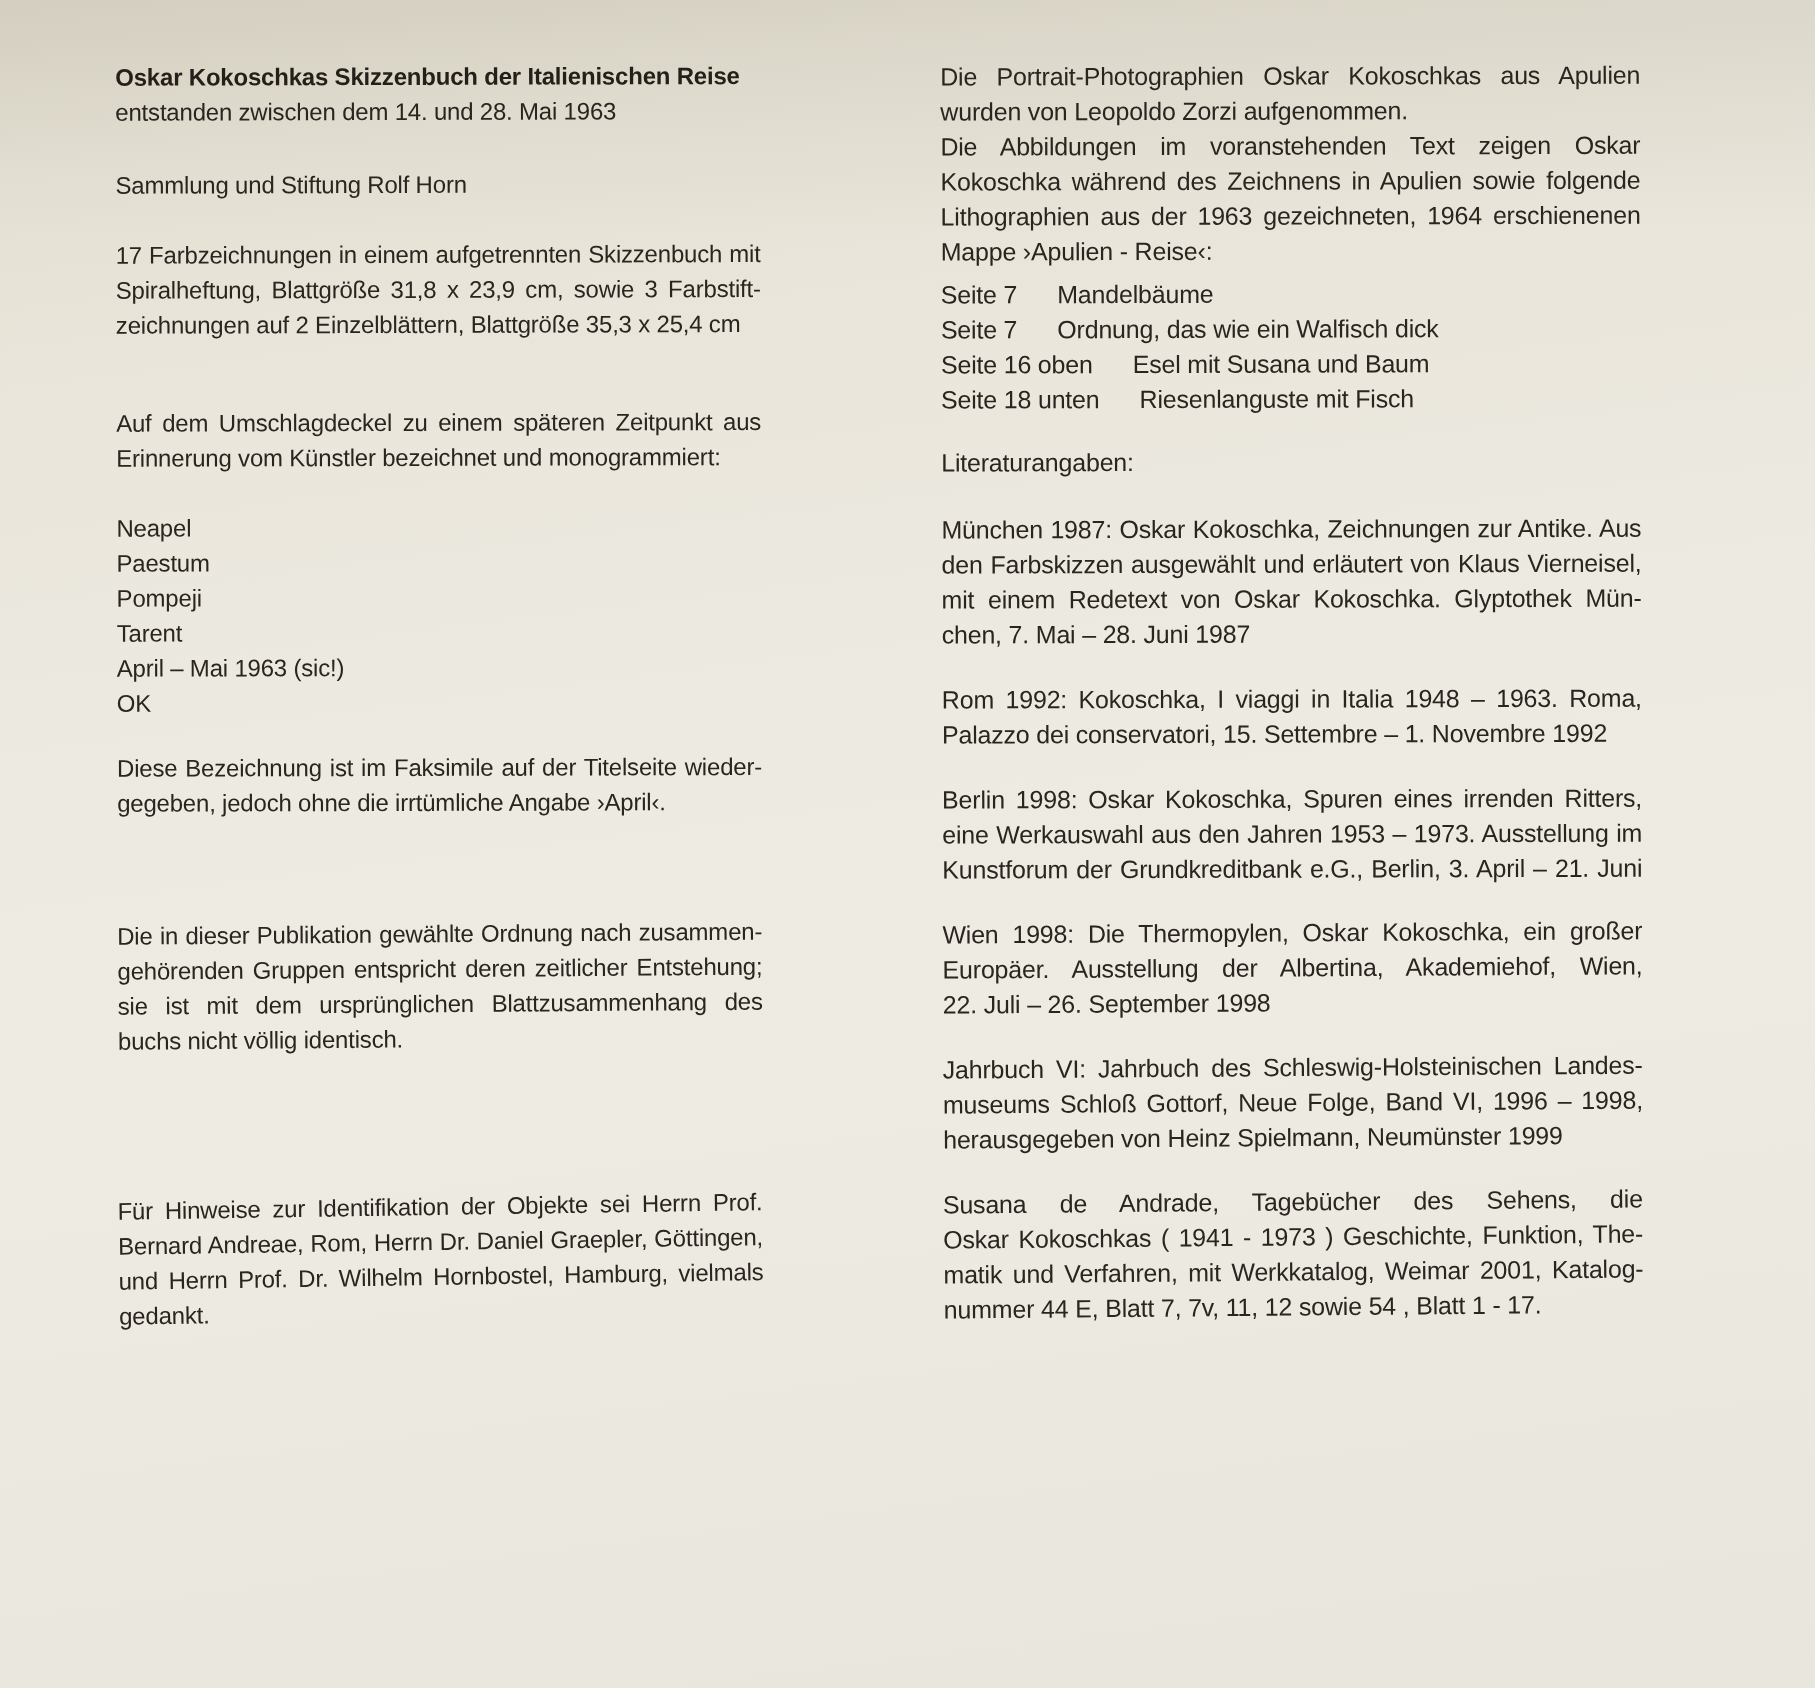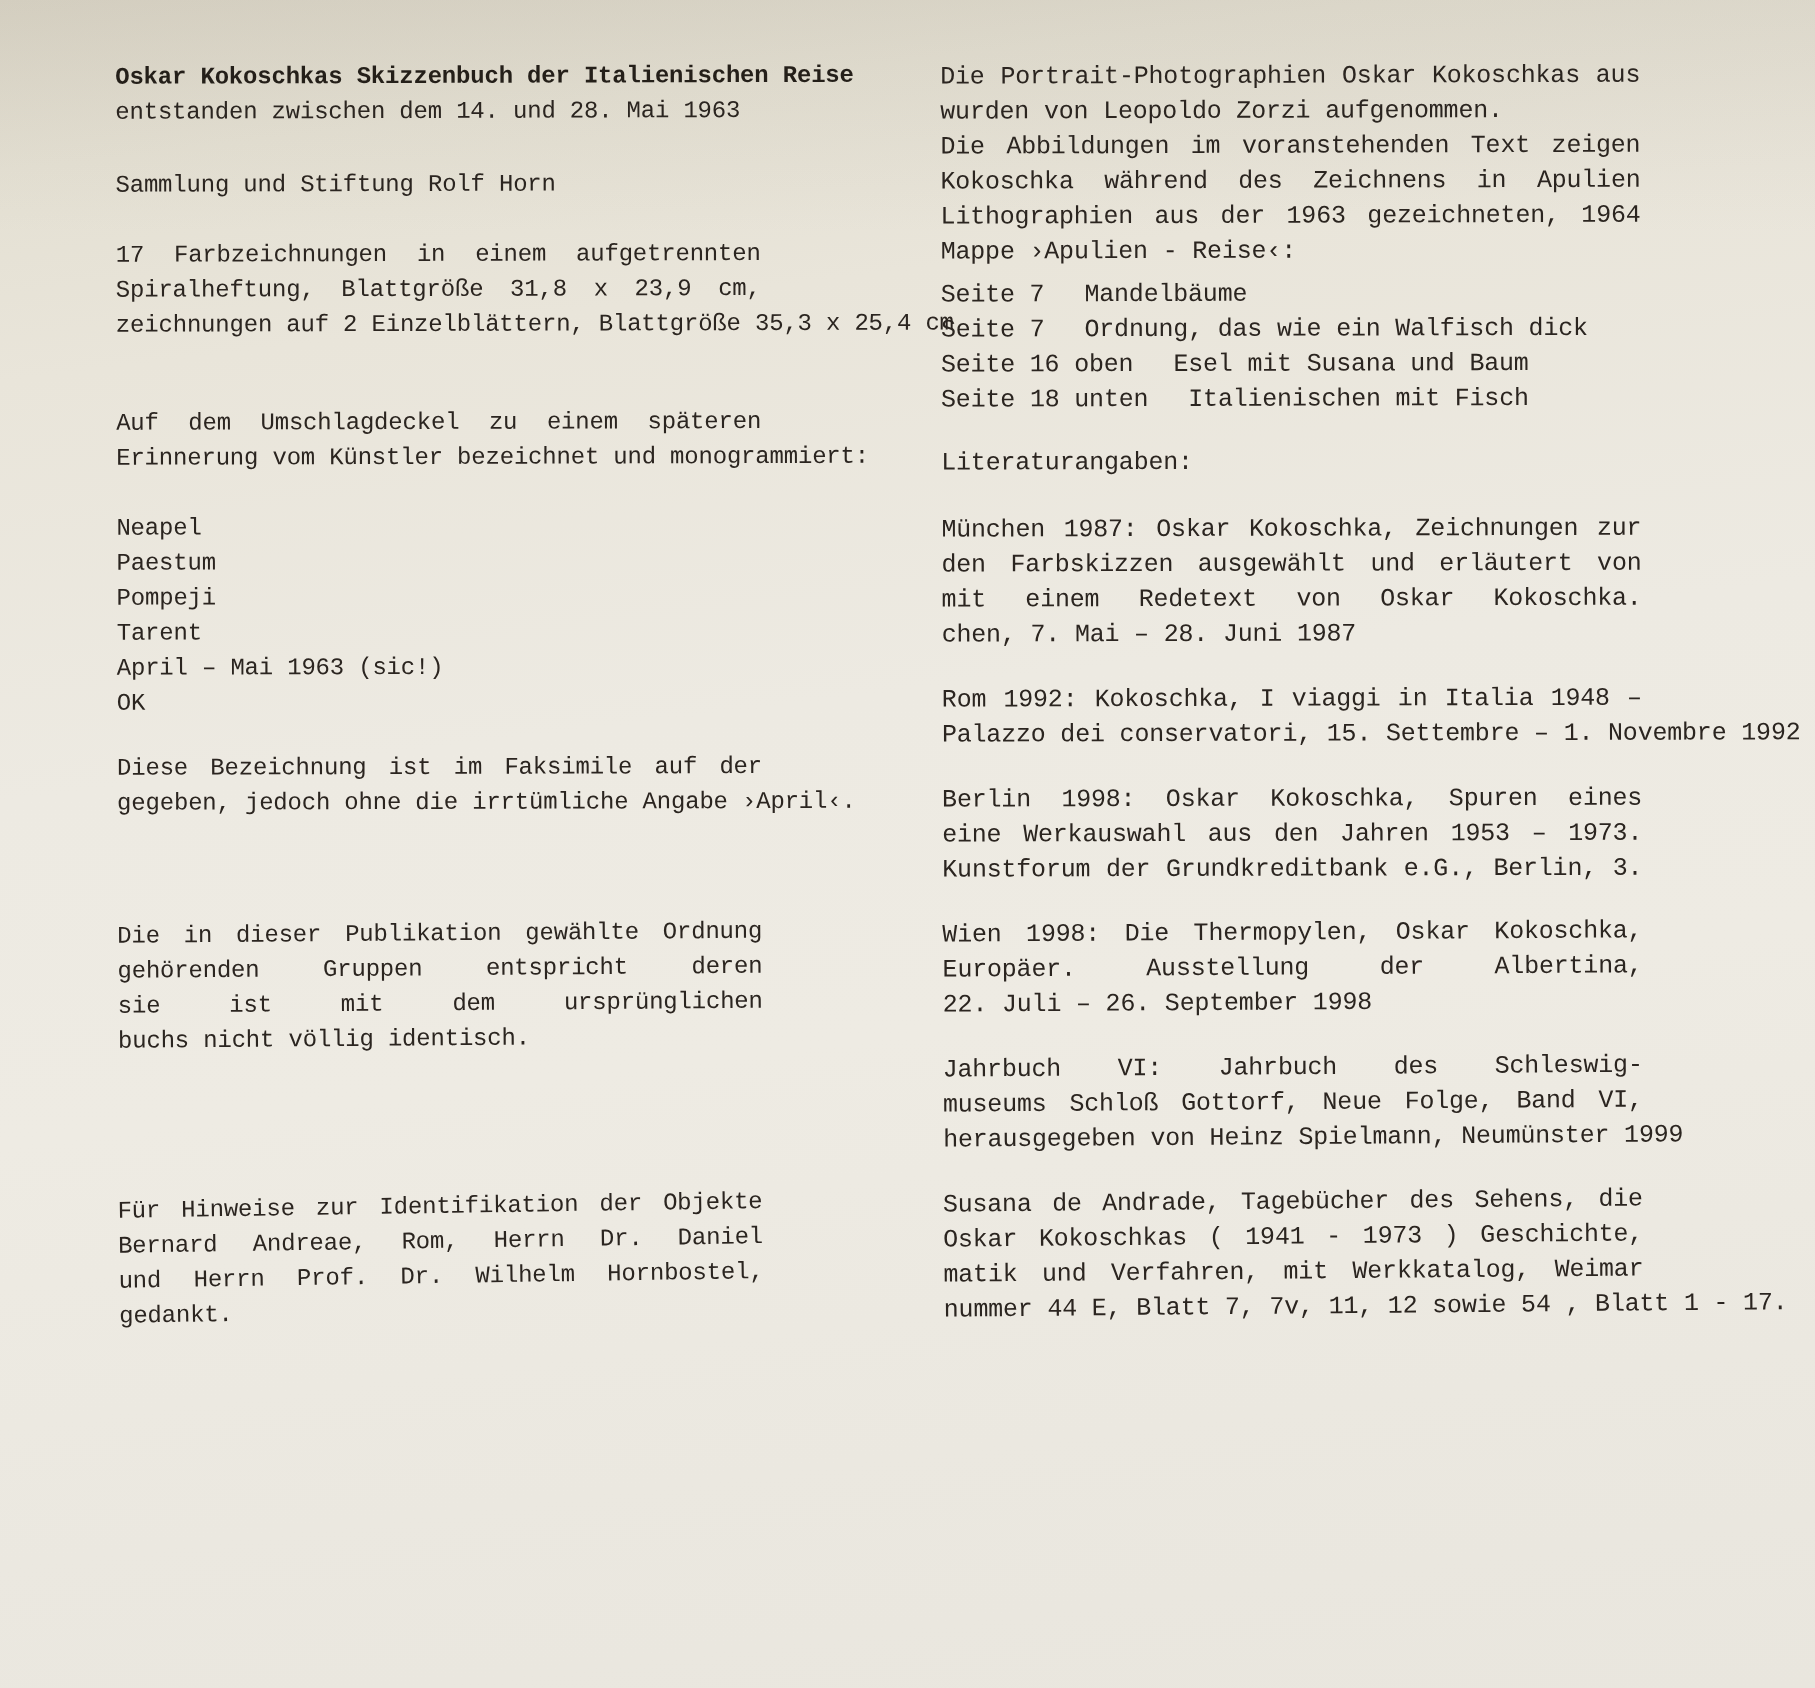--- a/index.html
+++ b/index.html
@@ -4,21 +4,21 @@
 <style>
   html,body { margin:0; padding:0; background:#d8d3c6; }
   .page {
     position:relative;
     width:1815px; height:1688px;
     overflow:hidden;
     background:
       linear-gradient(173deg,
         #dcd7c9 0%, #e4e0d3 9%, #e9e5da 20%,
         #edeae2 42%, #eeebe3 60%, #ebe8e0 82%, #e9e6de 100%);
-    font-family:Liberation Mono, monospace;
+    font-family:Liberation Sans, sans-serif;
     color:#2b2520;
   }
   .page::before{
     content:"";
     position:absolute; inset:0;
     background:linear-gradient(to bottom, rgba(110,100,80,0.08), rgba(110,100,80,0.0) 14%);
     pointer-events:none;
   }
   .page-inner { position:absolute; inset:0; transform:rotate(-0.15deg); transform-origin:0 0; }
   .col { position:absolute; top:0; }
@@ -125,21 +125,21 @@
         <div class="ln">
           <span class="plabel">Seite 7</span><span>Mandelbäume</span>
         </div>
         <div class="ln">
           <span class="plabel">Seite 7</span><span>Ordnung, das wie ein Walfisch dick</span>
         </div>
         <div class="ln">
           <span class="plabel">Seite 16 oben</span><span>Esel mit Susana und Baum</span>
         </div>
         <div class="ln">
-          <span class="plabel">Seite 18 unten</span><span>Italienischen mit Fisch</span>
+          <span class="plabel">Seite 18 unten</span><span>Riesenlanguste mit Fisch</span>
         </div>
       </section>
 
       <section class="r-lithead">
         <div class="ln">Literaturangaben:</div>
       </section>
 
       <section class="r-e0">
         <div class="ln j">München 1987: Oskar Kokoschka, Zeichnungen zur Antike. Aus</div>
         <div class="ln j">den Farbskizzen ausgewählt und erläutert von Klaus Vierneisel,</div>

